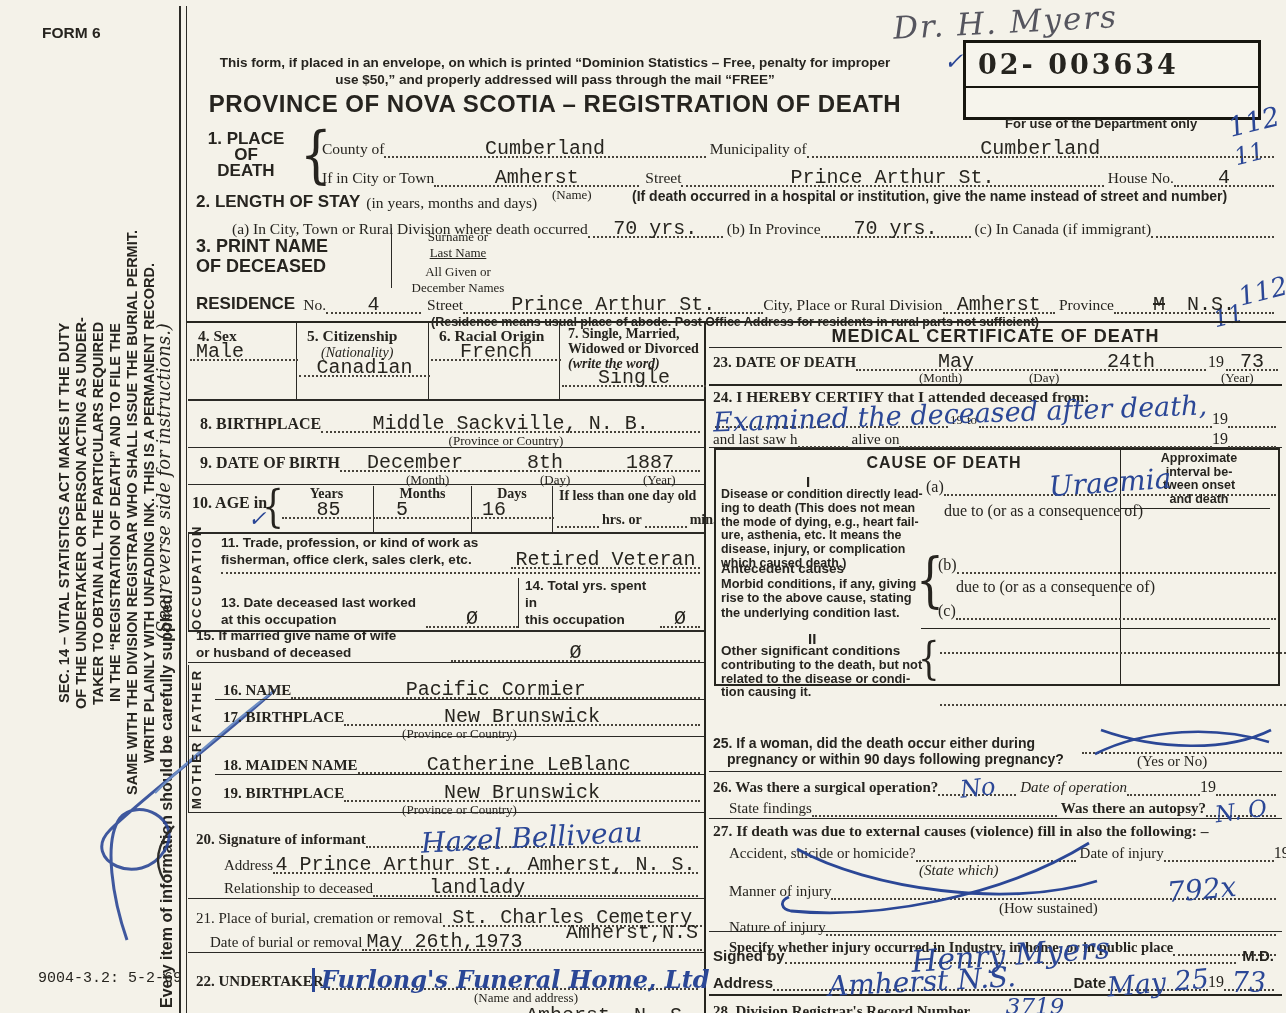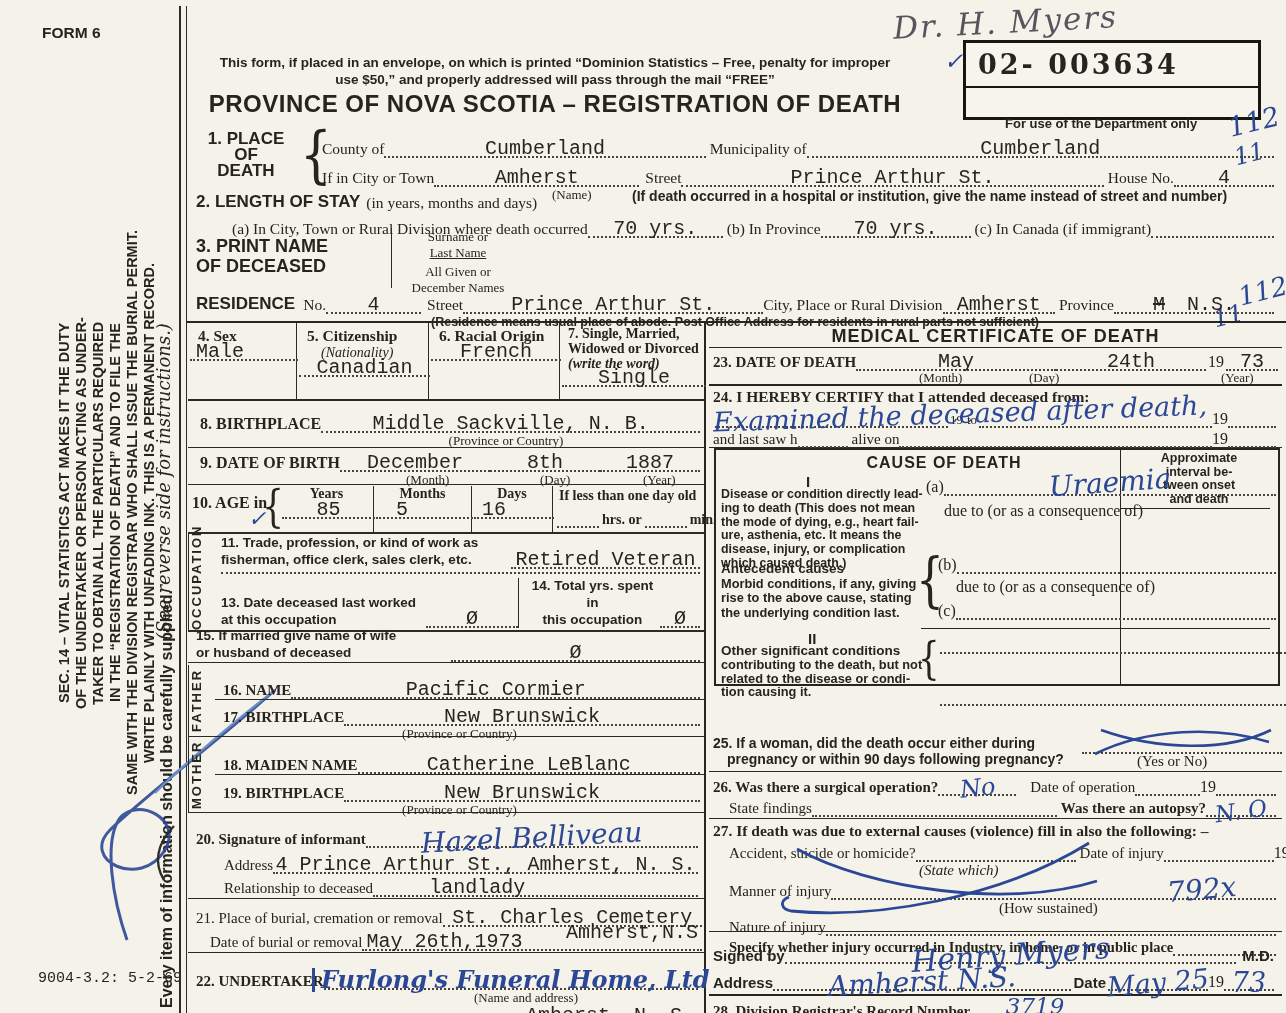--- a/index.html
+++ b/index.html
@@ -289,21 +289,21 @@
           <div class="ln" style="flex:0 0 297px;padding-left:6px;">
             <div class="gsm" style="flex:0 0 205px;">
               <div>13. Date deceased last worked</div>
               <div>at this occupation</div>
             </div>
             <span class="dots">
                 <span class="typed">Ø</span>
               </span>
           </div>
           <div class="ln" style="flex:1;border-left:1.5px solid #2b2a26;padding:0 4px 0 6px;">
-            <div class="gsm" style="flex:0 0 135px;text-align:center;">
+            <div class="gsm" style="flex:0 0 135px;">
               <div>14. Total yrs. spent in</div>
               <div>this occupation</div>
             </div>
             <span class="dots">
                 <span class="typed">Ø</span>
               </span>
           </div>
         </div>
       </div>
     </div>
@@ -524,21 +524,21 @@
         </svg>
       </div>
     </div>
 
     <div style="position:relative;height:46px;border-bottom:1.5px solid #2b2a26;">
       <div class="ln" style="height:24px;padding:0 6px 0 4px;">
         <span class="sf nw b" style="font-size:15px;">26. Was there a surgical operation?</span>
         <span class="dots" style="flex:0 0 78px;">
             <span class="hand" style="font-size:24px;transform:rotate(-6deg);margin-bottom:-6px;">No</span>
           </span>
-        <span class="sf nw" style="font-size:15px;margin-left:14px;">Date of operation</span>
+        <span class="sf nw" style="font-size:15px;margin-left:4px;font-style:italic;">Date of operation</span>
         <span class="dots"></span>
         <span class="sf nw">19</span>
         <span class="dots" style="flex:0 0 60px;"></span>
       </div>
       <div class="ln" style="height:21px;padding:0 6px 0 20px;">
         <span class="sf nw" style="font-size:15px;">State findings</span>
         <span class="dots"></span>
         <span class="sf nw b" style="font-size:15px;margin-left:4px;">Was there an autopsy?</span>
         <span class="dots" style="flex:0 0 70px;">
             <span class="hand" style="font-size:23px;transform:rotate(-8deg);margin-bottom:-8px;">N. O</span>

